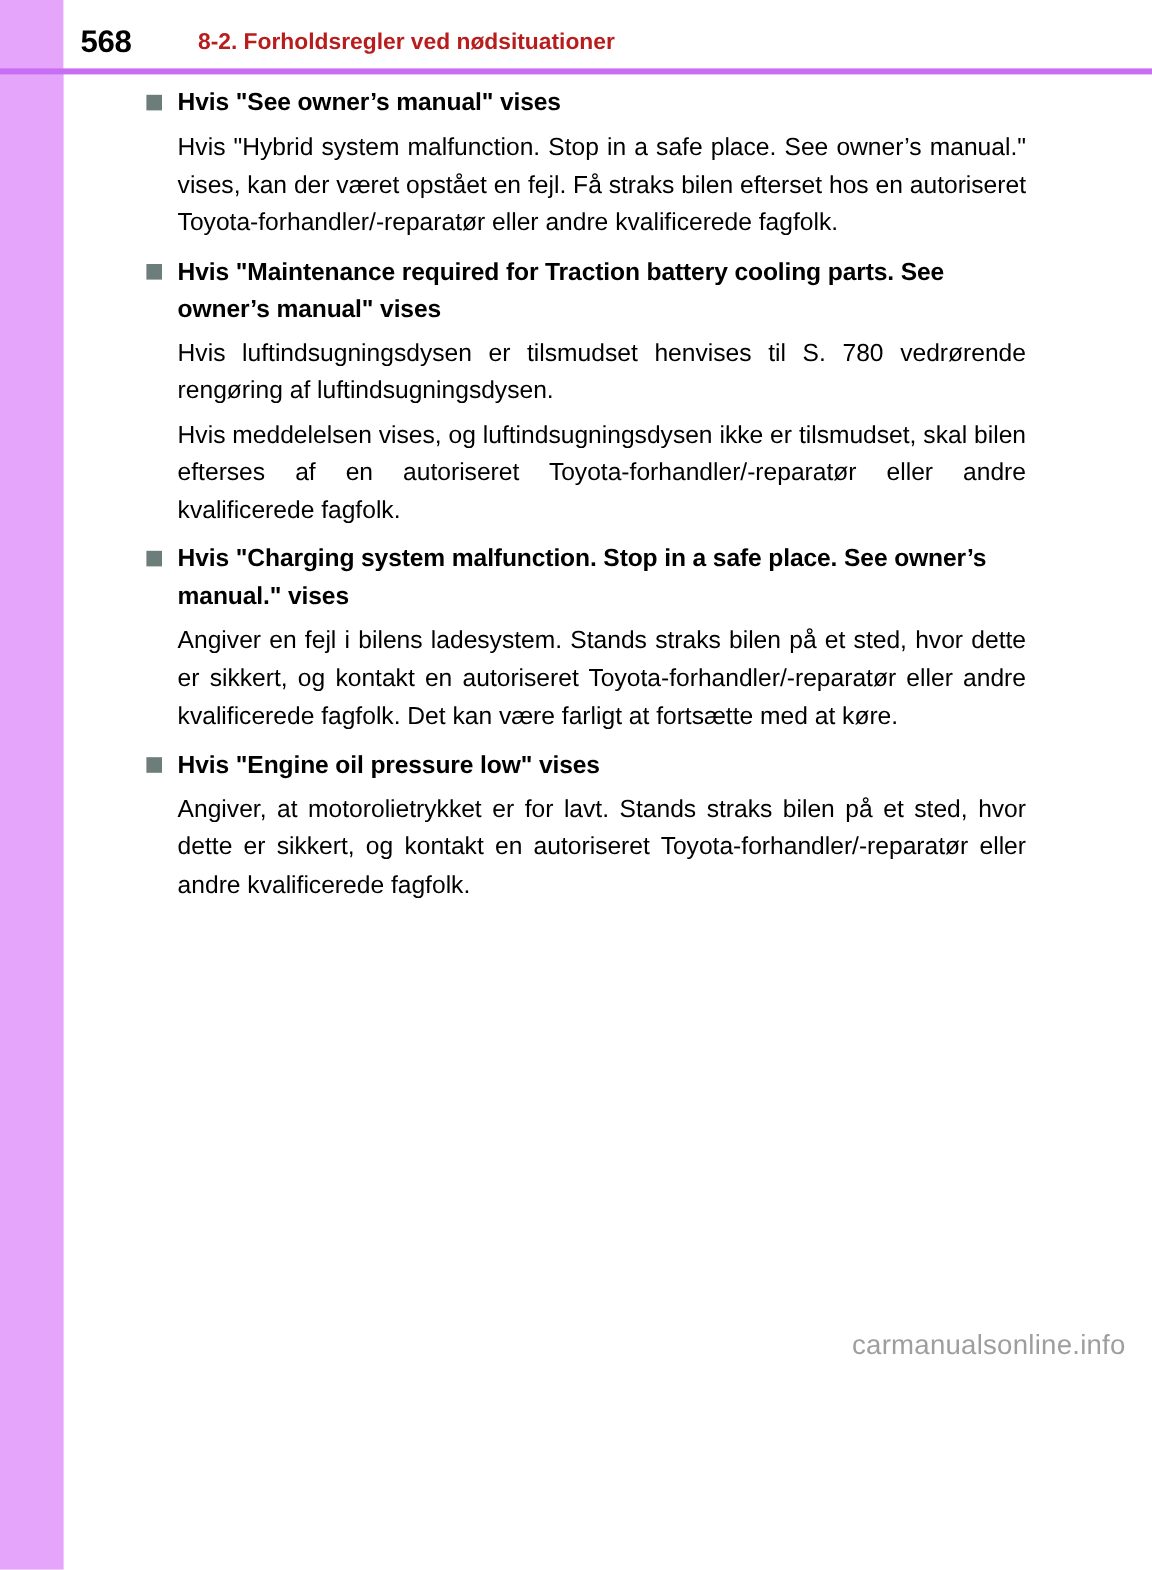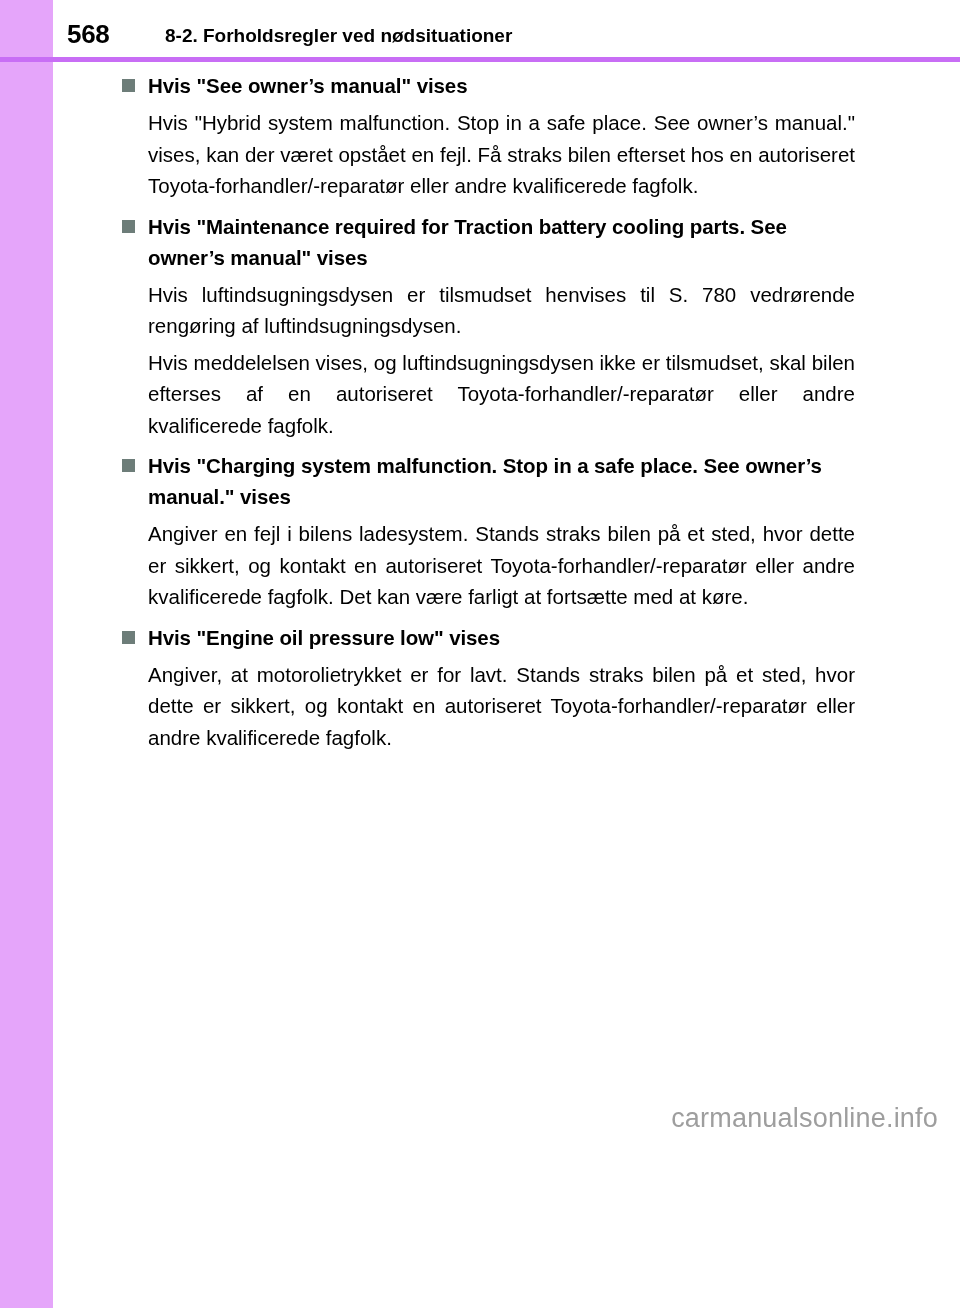--- a/index.html
+++ b/index.html
@@ -51,21 +51,21 @@
     color: #000000;
     letter-spacing: -0.3px;
     line-height: 1;
   }
   .header-title {
     position: absolute;
     left: 112px;
     top: 26px;
     font-size: 19px;
     font-weight: bold;
-    color: #000000;
+    color: #b91c1c;
     line-height: 1;
     white-space: nowrap;
   }
 
   .header-rule {
     position: absolute;
     top: 57px;
     left: 0;
     width: 960px;
     height: 5px;
@@ -116,21 +116,21 @@
   }
   .para:last-child { margin-bottom: 0; }
 
   .gap-after-section { height: 9px; }
 
   
   .watermark {
     position: absolute;
     right: 22px;
     bottom: 12px;
-    font-size: 27px;
+    font-size: 23px;
     color: #9e9e9e;
     line-height: 1;
     letter-spacing: 0.2px;
     white-space: nowrap;
   }
 </style>
 </head>
 <body>
 
 <div class="page">

